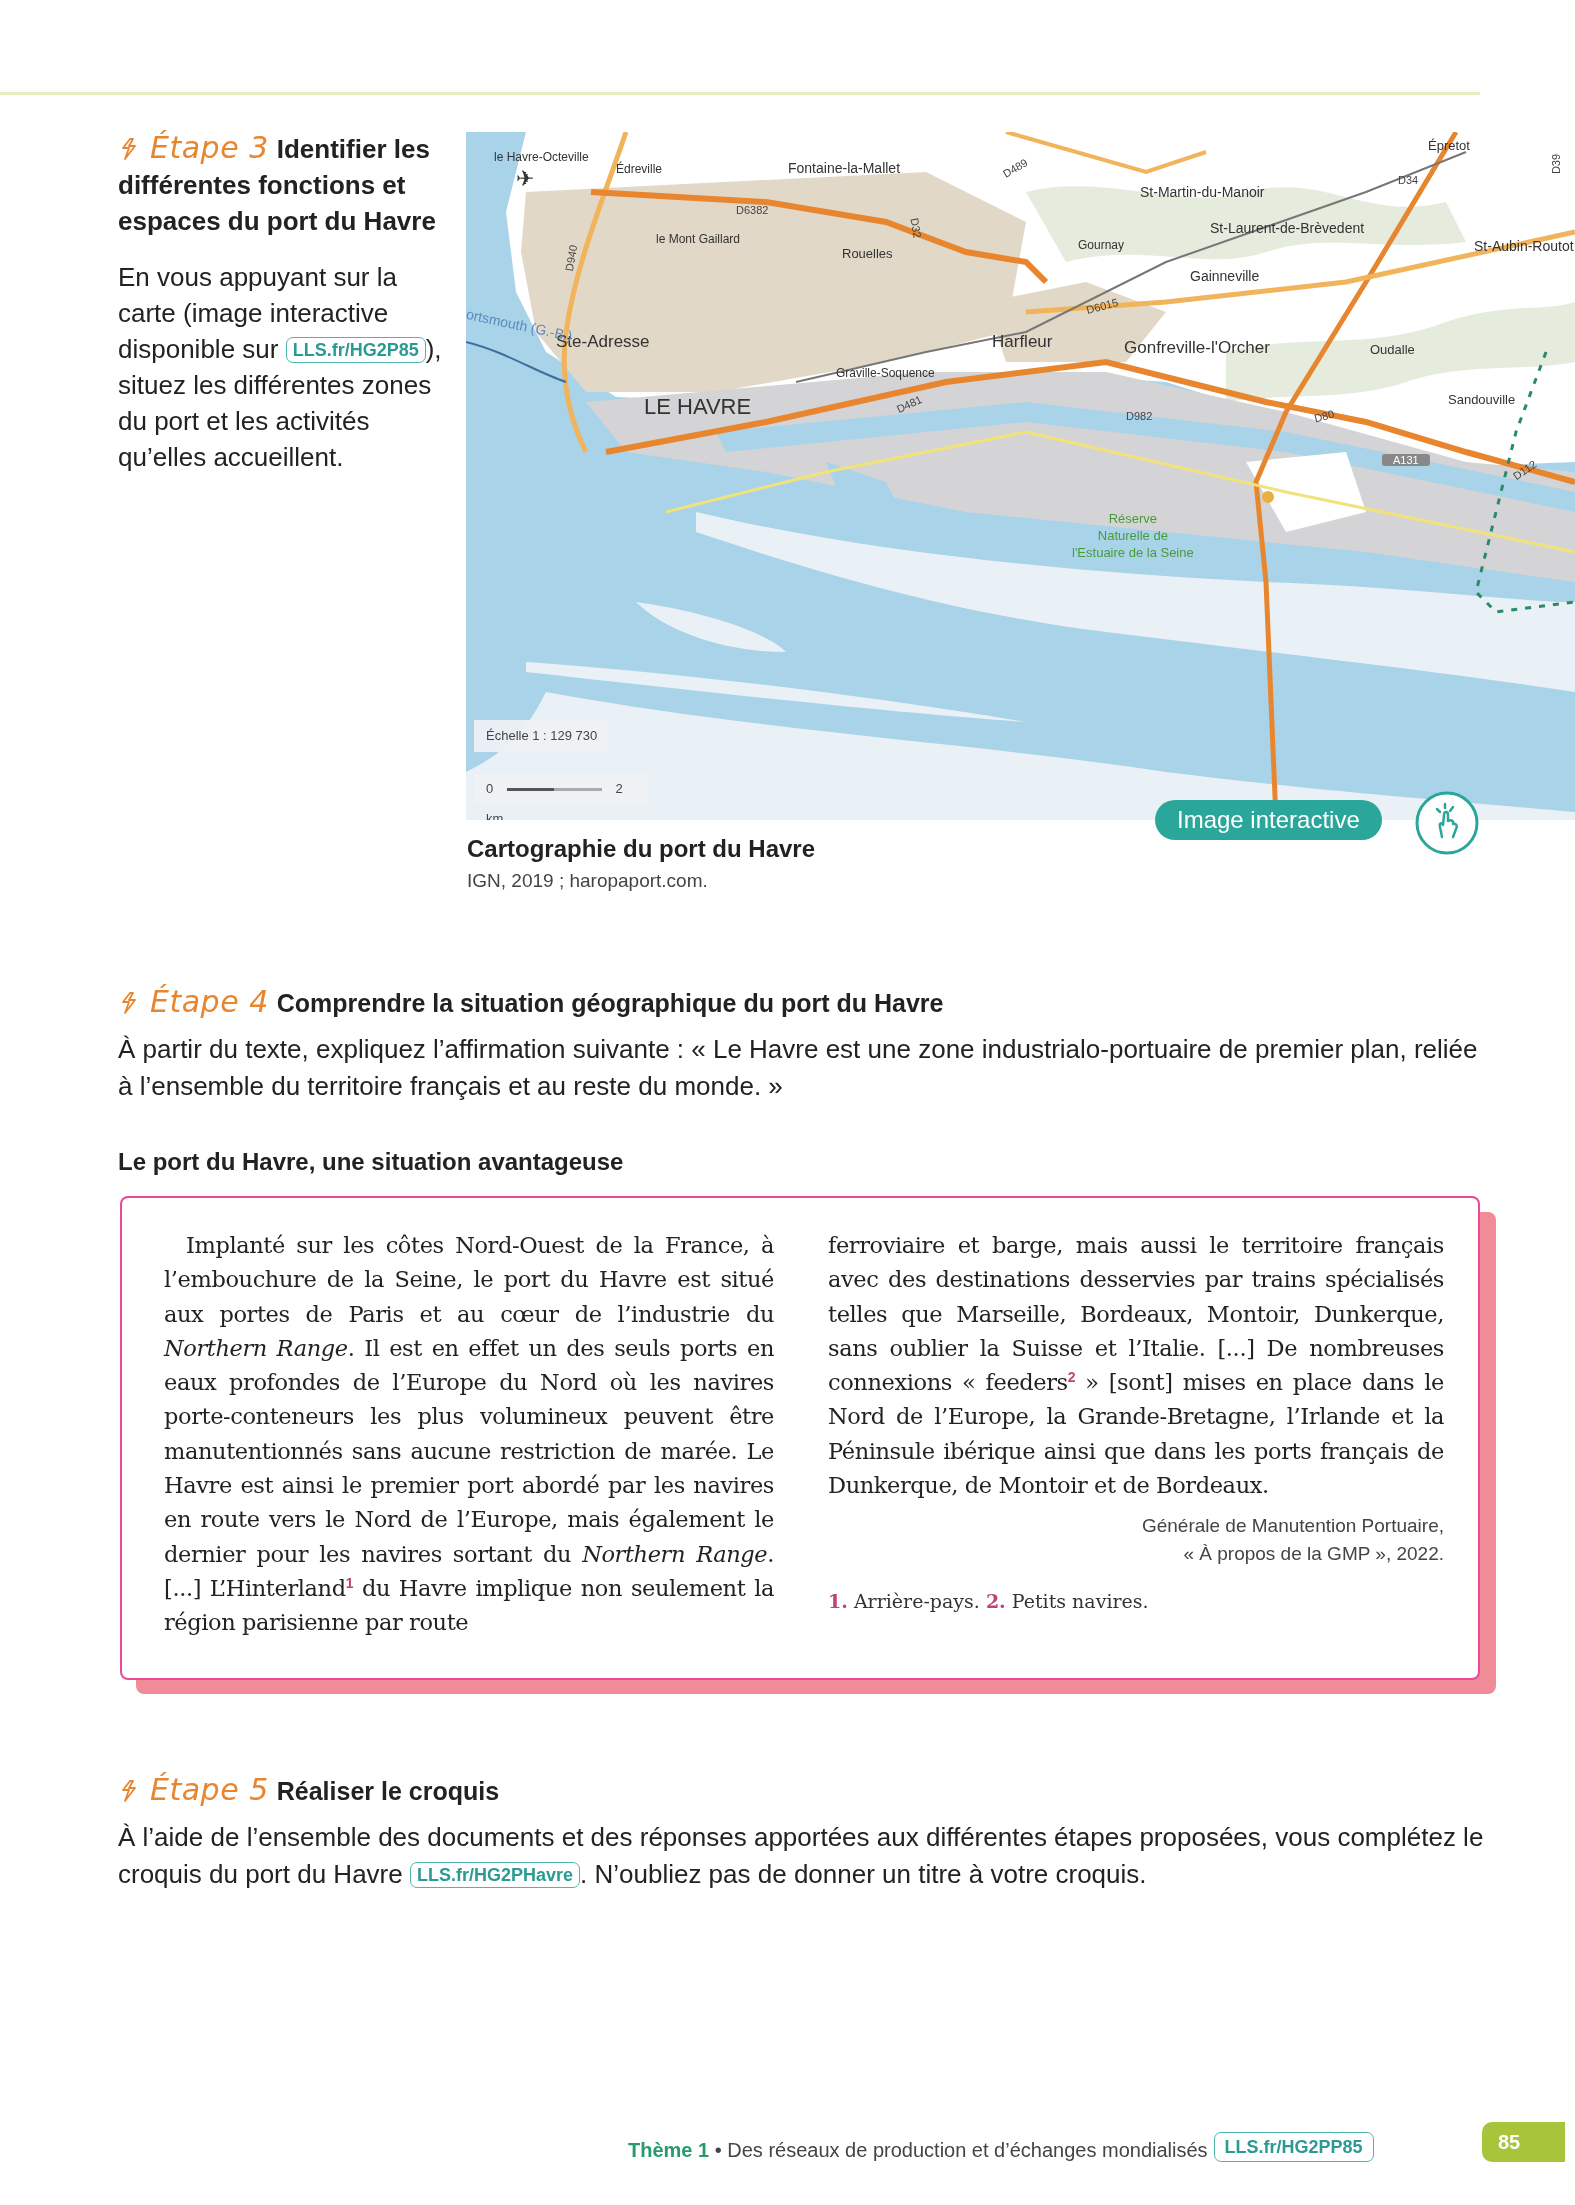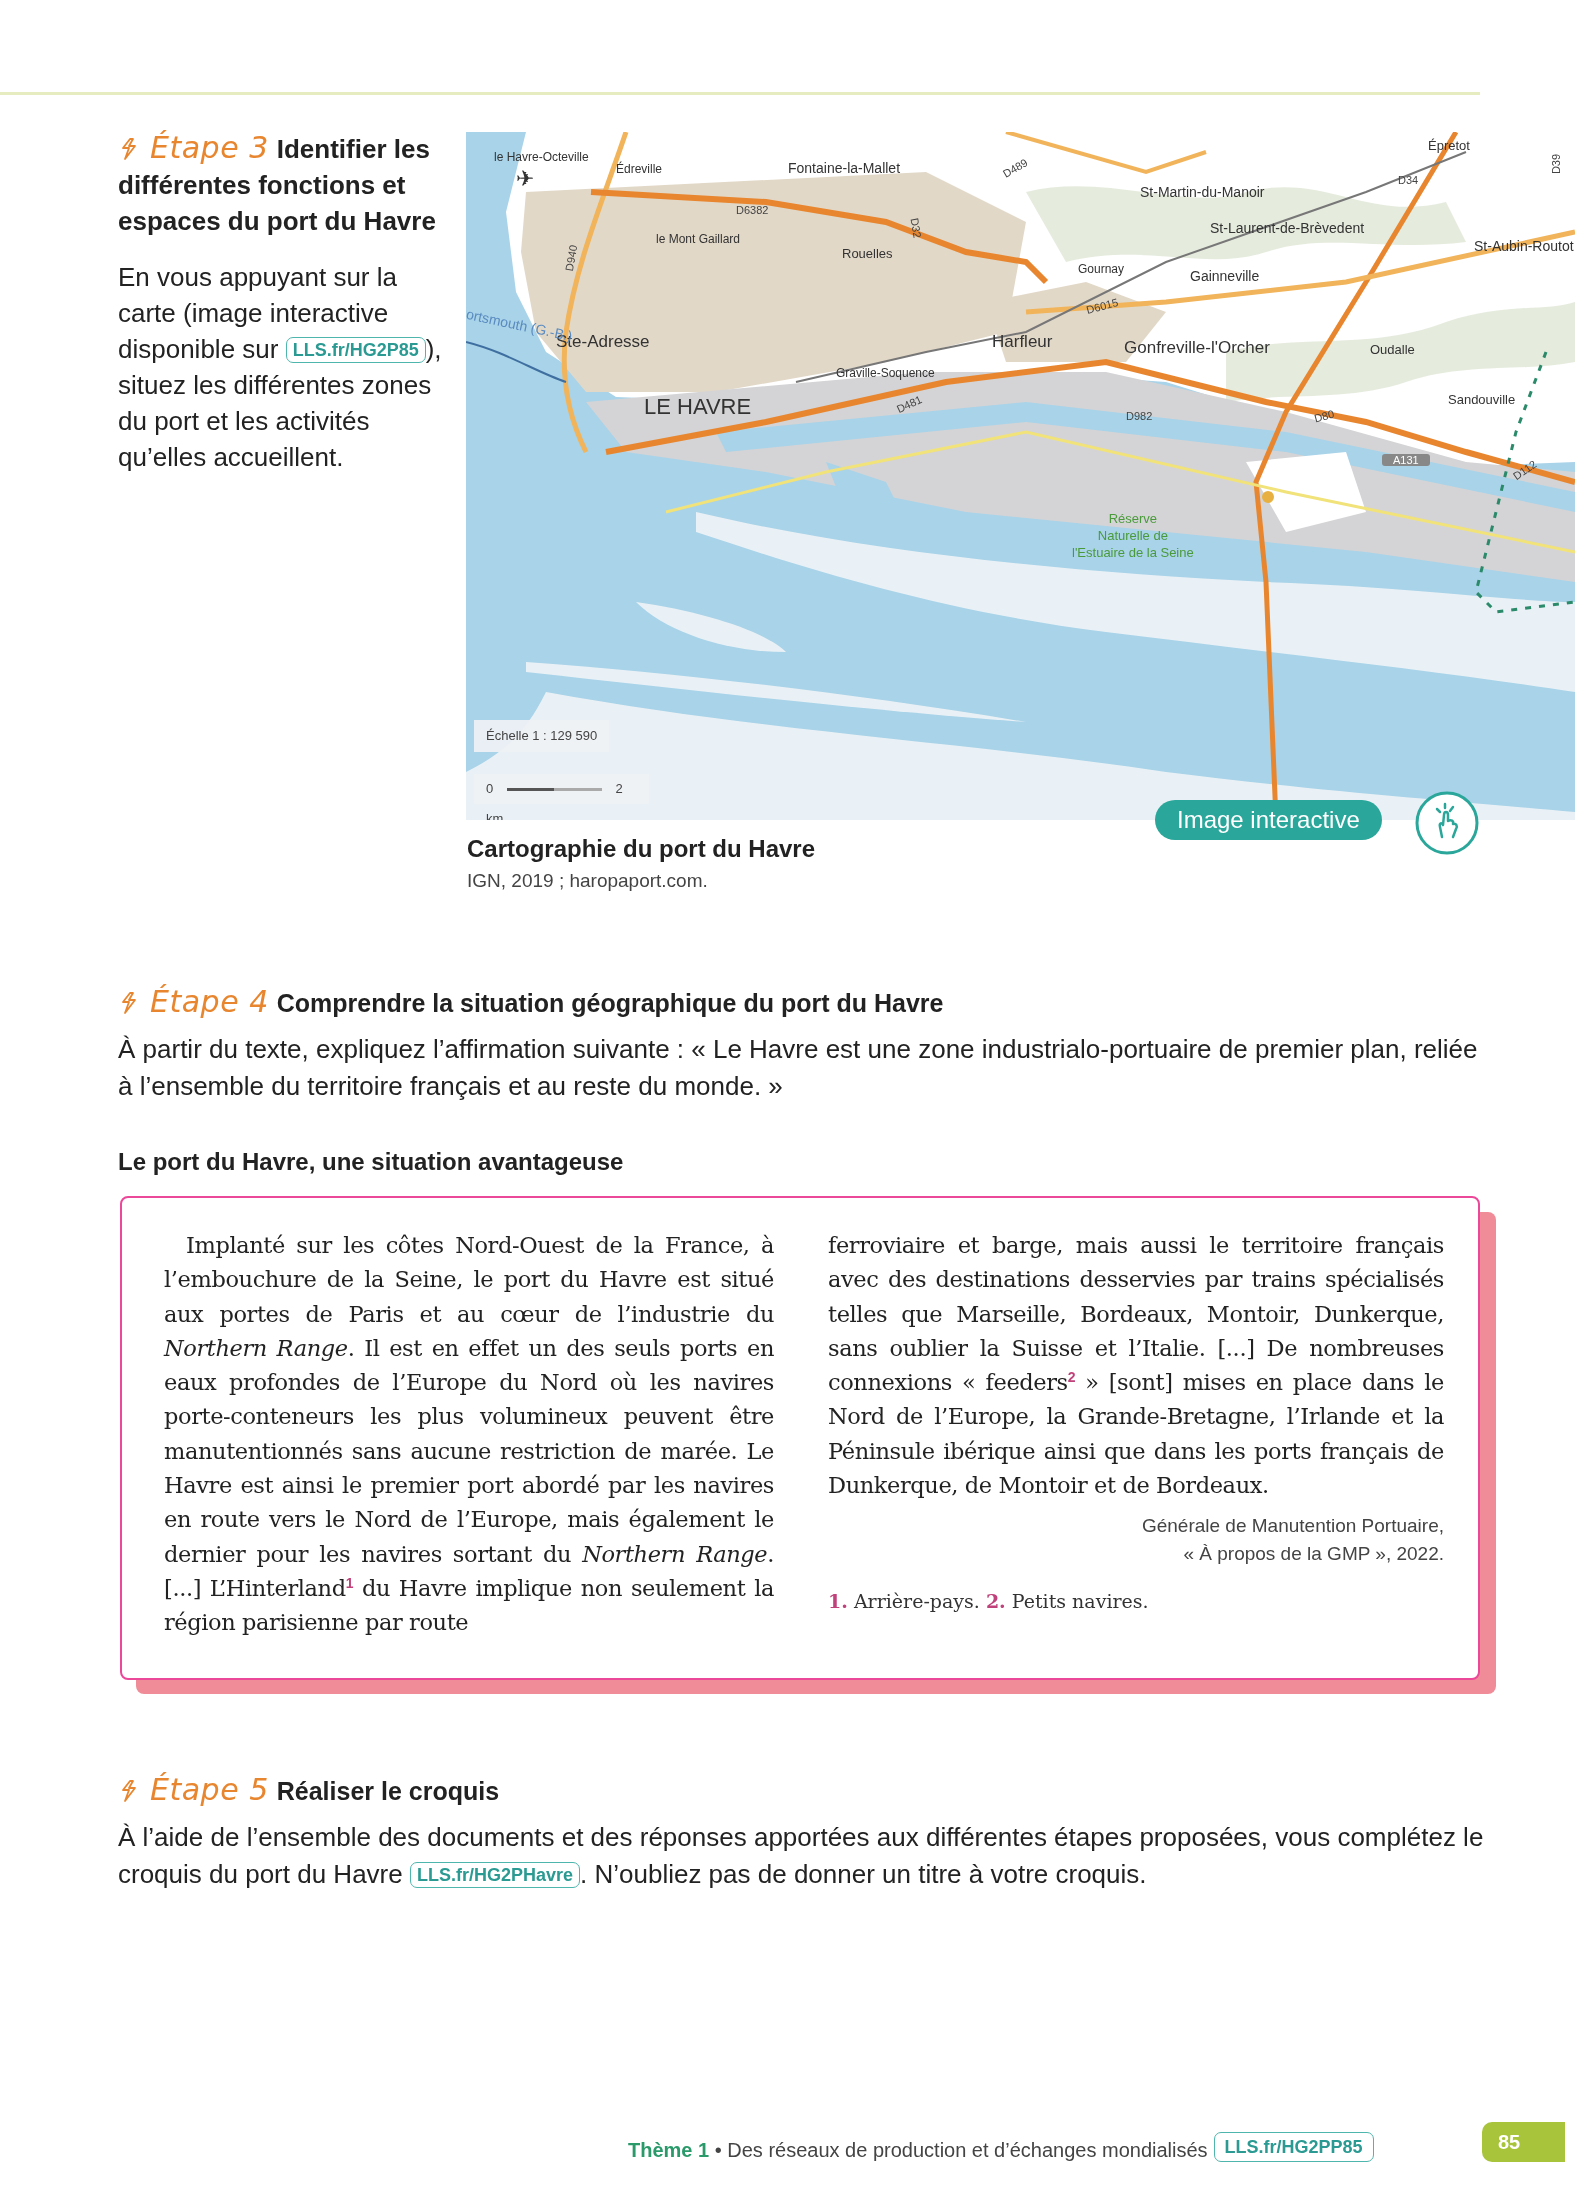--- a/index.html
+++ b/index.html
@@ -126,21 +126,21 @@
   <span class="lbl town" style="left:150px; top:30px; font-size:12px;">Édreville</span>
   <span class="lbl town" style="left:322px; top:28px; font-size:14px;">Fontaine-la-Mallet</span>
   <span class="lbl town" style="left:190px; top:100px; font-size:12px;">le Mont Gaillard</span>
   <span class="lbl town" style="left:376px; top:114px; font-size:13px;">Rouelles</span>
   <span class="lbl town-m" style="left:90px; top:200px;">Ste-Adresse</span>
   <span class="lbl town-l" style="left:178px; top:262px;">LE HAVRE</span>
   <span class="lbl town" style="left:370px; top:234px; font-size:12px;">Graville-Soquence</span>
   <span class="lbl town-m" style="left:526px; top:200px;">Harfleur</span>
   <span class="lbl town" style="left:674px; top:52px; font-size:14px;">St-Martin-du-Manoir</span>
   <span class="lbl town" style="left:744px; top:88px; font-size:14px;">St-Laurent-de-Brèvedent</span>
-  <span class="lbl town" style="left:612px; top:106px; font-size:12px;margin-top:24px;">Gournay</span>
+  <span class="lbl town" style="left:612px; top:106px; font-size:12px;">Gournay</span>
   <span class="lbl town" style="left:724px; top:136px; font-size:14px;">Gainneville</span>
   <span class="lbl town-m" style="left:658px; top:206px;">Gonfreville-l'Orcher</span>
   <span class="lbl town" style="left:904px; top:210px; font-size:13px;">Oudalle</span>
   <span class="lbl town" style="left:982px; top:260px; font-size:13px;">Sandouville</span>
   <span class="lbl town" style="left:962px; top:6px; font-size:13px;">Épretot</span>
   <span class="lbl town" style="left:1008px; top:106px; font-size:14px;">St-Aubin-Routot</span>
 
   <span class="lbl road" style="left:92px; top:120px; transform:rotate(-80deg);">D940</span>
   <span class="lbl road" style="left:270px; top:72px;">D6382</span>
   <span class="lbl road" style="left:440px; top:90px; transform:rotate(80deg);">D32</span>
@@ -155,21 +155,21 @@
   <span class="lbl road" style="left:1080px; top:26px; transform:rotate(-90deg);">D39</span>
 
   <span class="lbl" style="left:-10px; top:184px; font-size:14px; color:#5a8bc0; transform:rotate(12deg);">Portsmouth (G.-B.)</span>
 
   <div class="lbl reserve" style="left:606px; top:378px;">
     <div>Réserve</div>
     <div>Naturelle de</div>
     <div>l'Estuaire de la Seine</div>
   </div>
 
-  <div class="scale-box" style="left:8px; top:588px; height:32px; line-height:32px;">Échelle 1 : 129 590</div>
+  <div class="scale-box" style="left:8px; top:588px; height:32px; line-height:32px;">Échelle 1 : 129 730</div>
   <div class="scale-box" style="left:8px; top:642px; height:30px; line-height:30px; width:175px;">
     <span>0</span>
     <span style="display:inline-block; width:95px; height:3px; background:linear-gradient(90deg,#555 50%,#aaa 50%); vertical-align:middle; margin:0 10px;"></span>
     <span>2 km</span>
   </div>
 </div>
 
 <div class="interactive-chip">Image interactive</div>
 <svg class="touch-icon" viewBox="0 0 64 64">
   <circle cx="32" cy="32" r="30" fill="#fff" stroke="#2aa79a" stroke-width="3"></circle>

